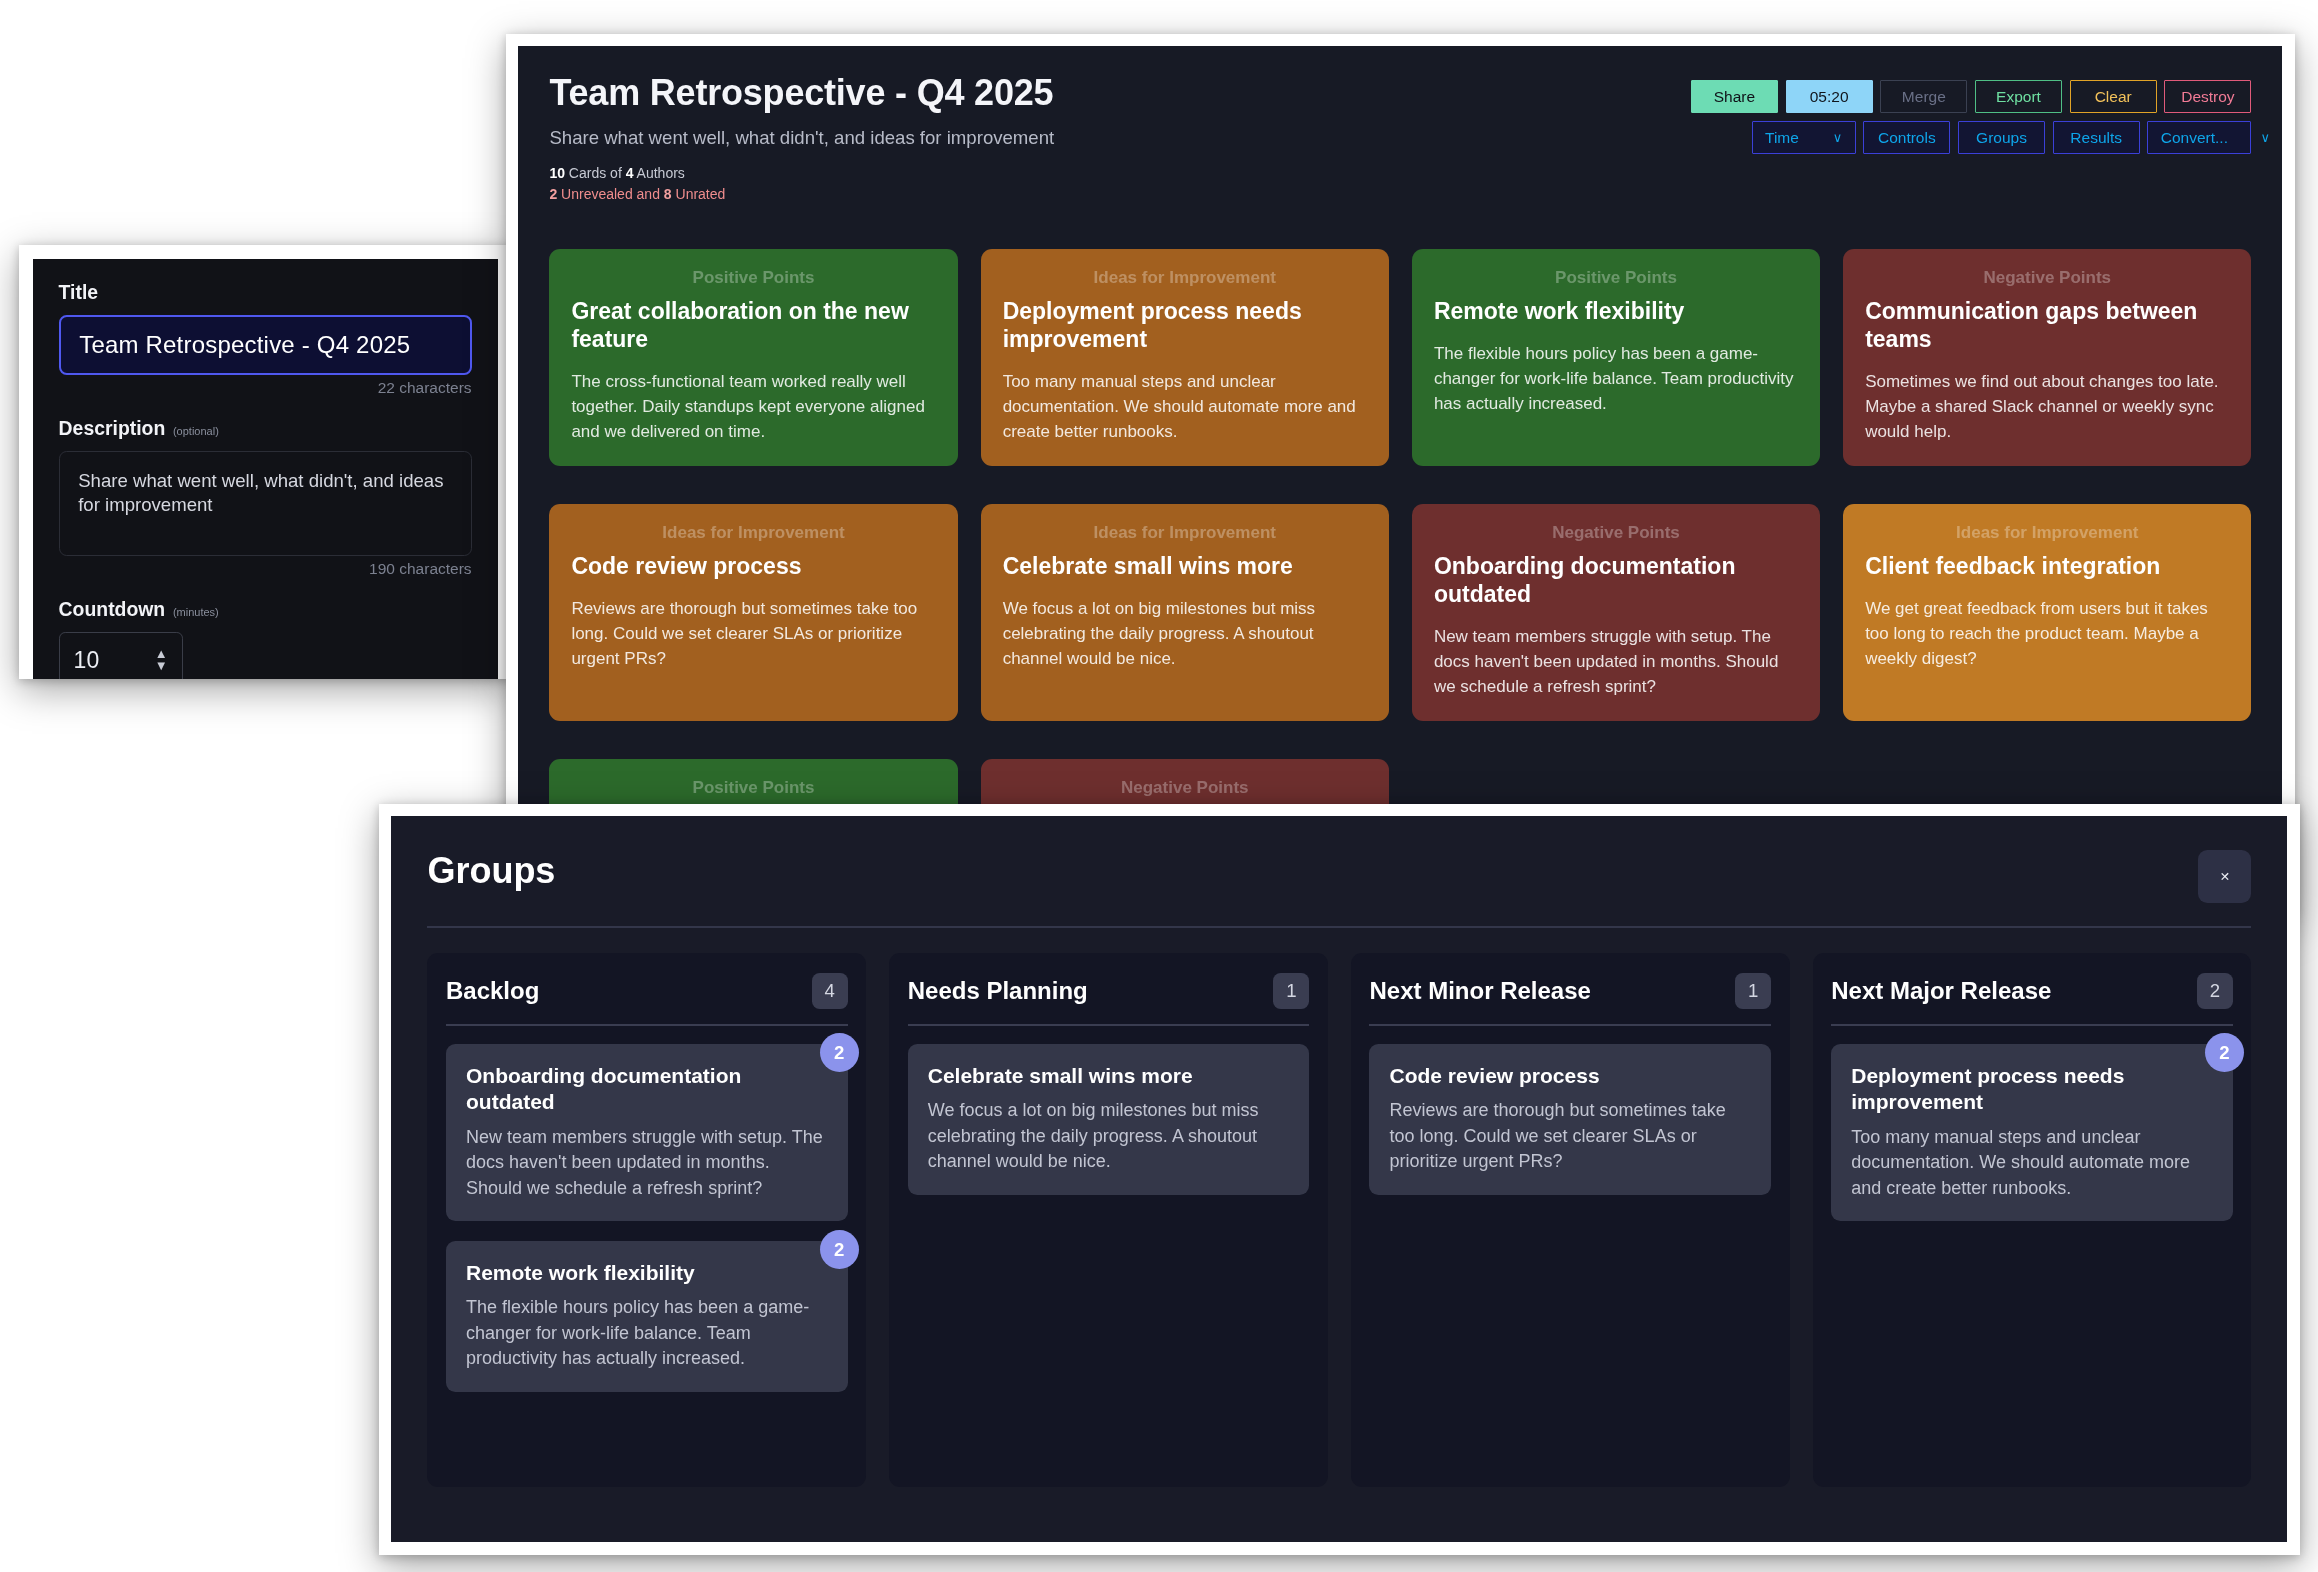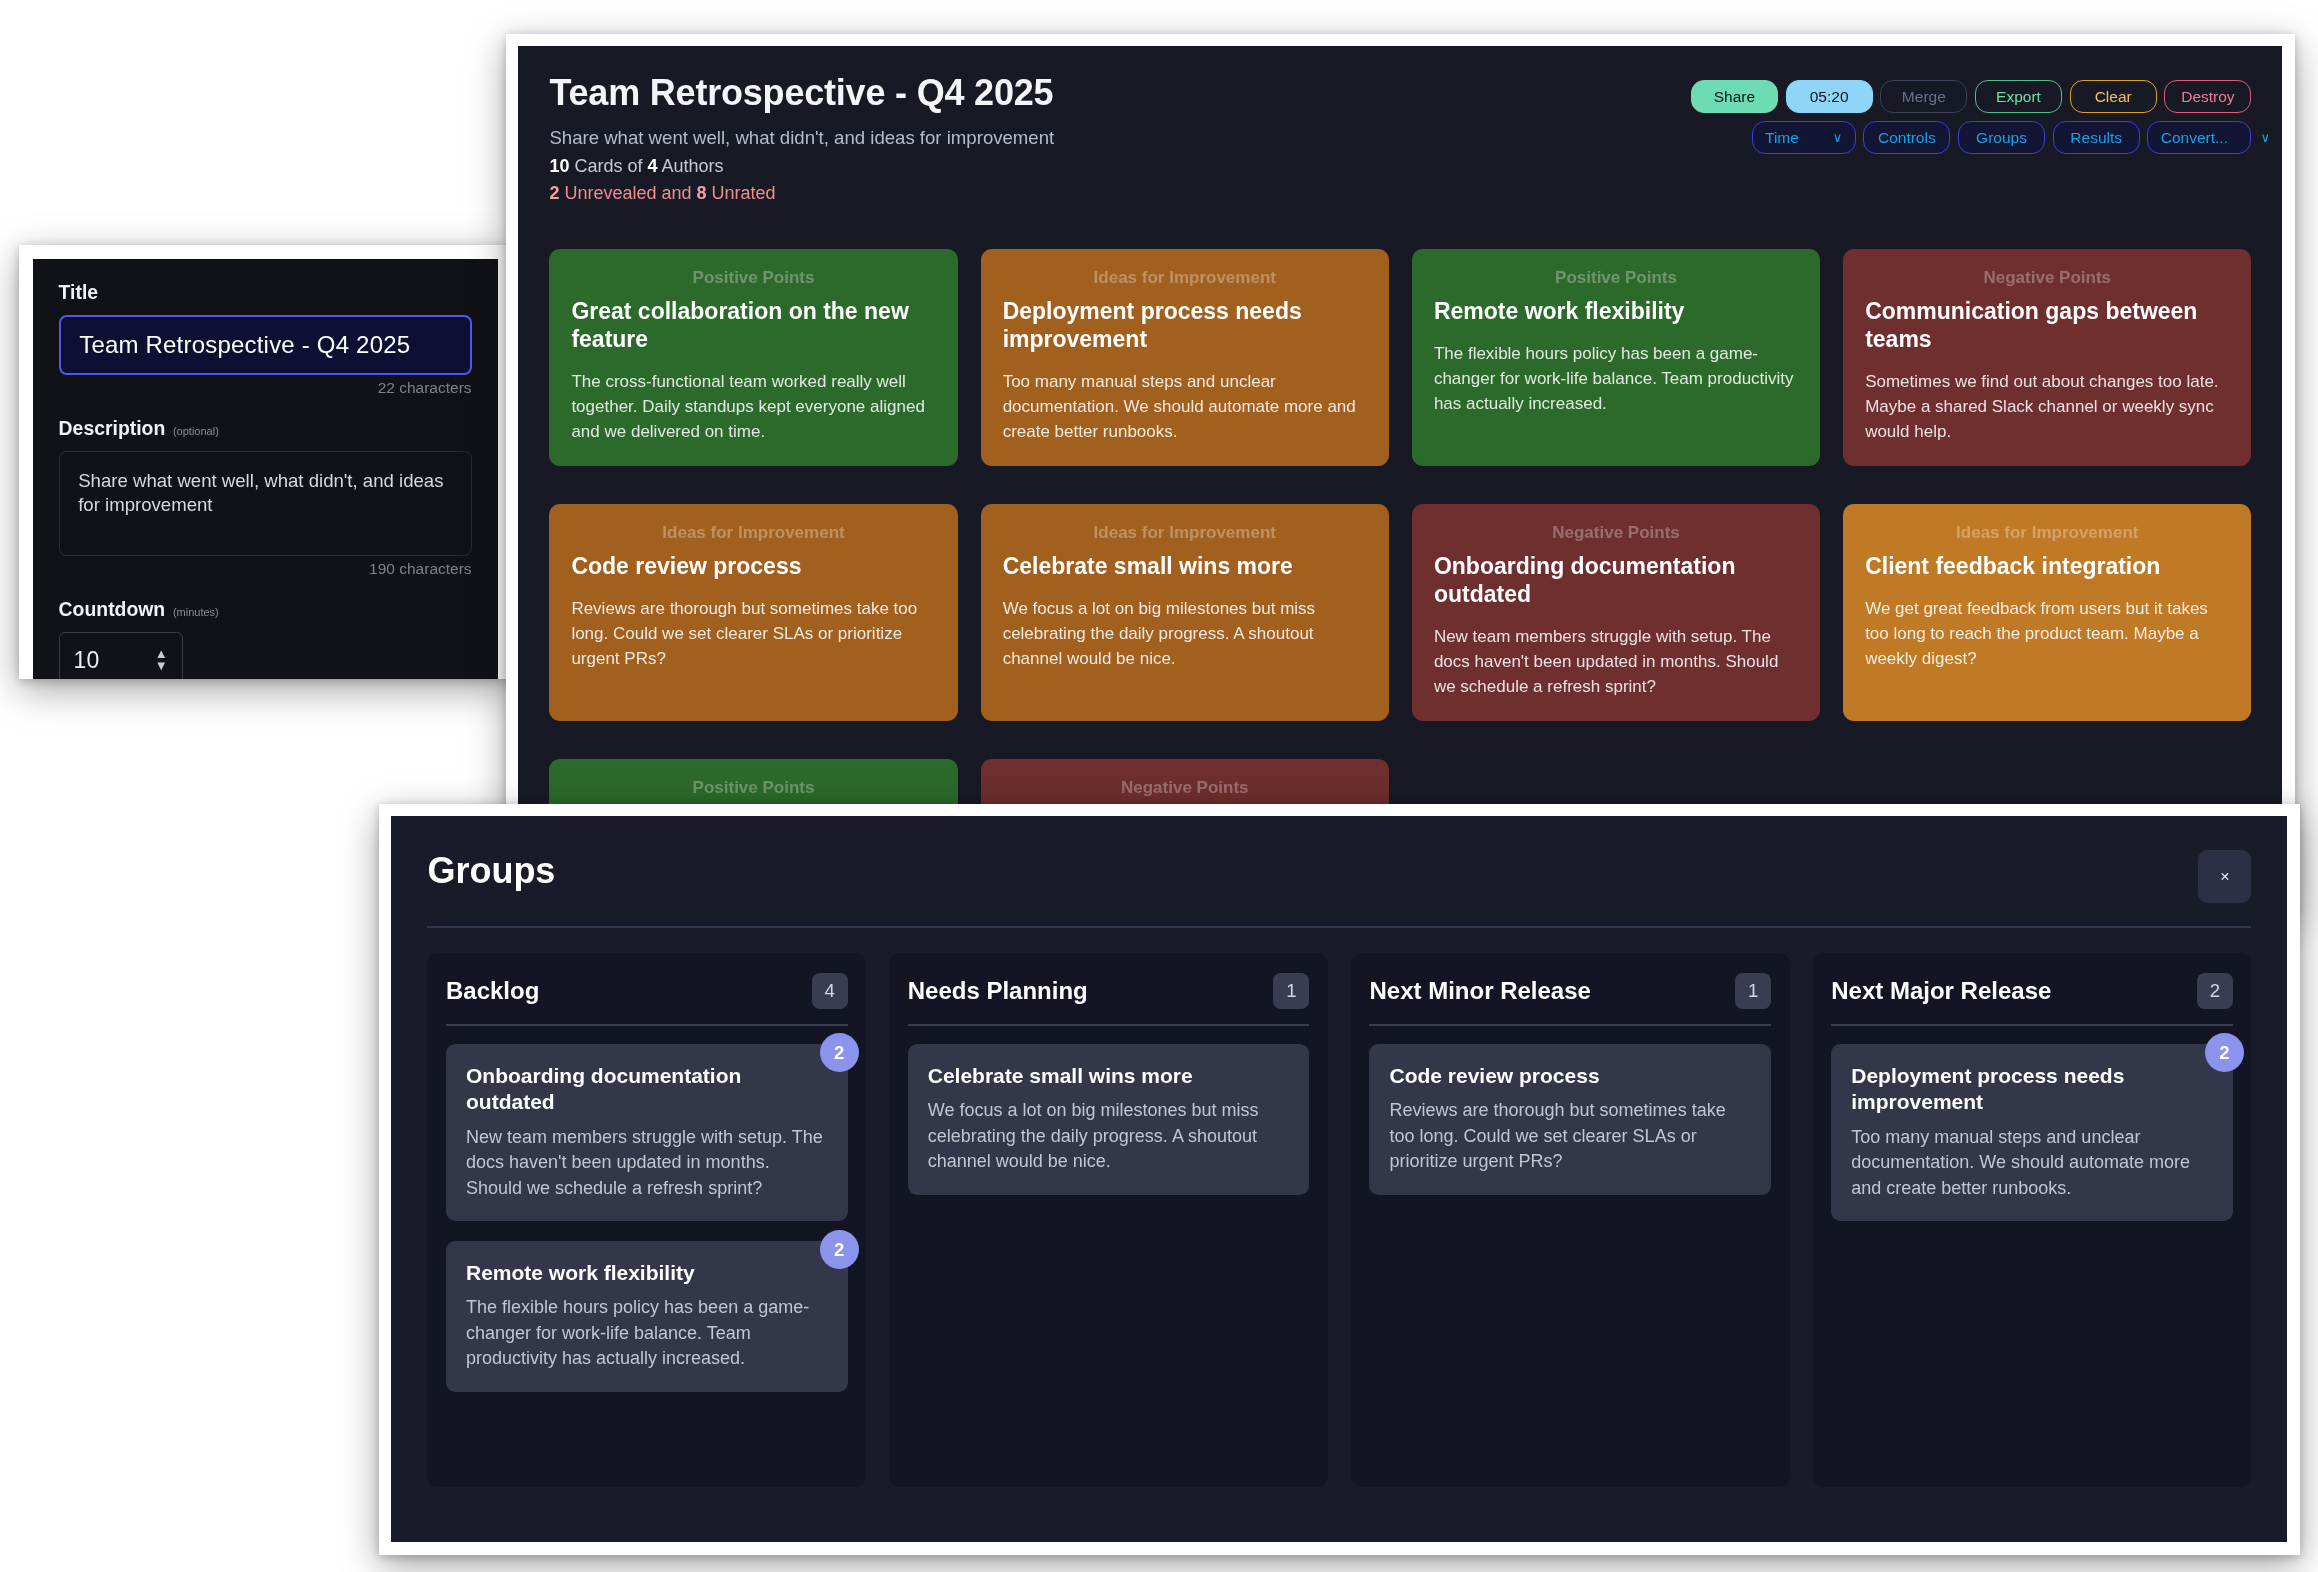--- a/index.html
+++ b/index.html
@@ -46,29 +46,29 @@
   .spin { display:flex; flex-direction:column; gap:1.5px; font-size:13px; line-height:.8; color:#c9ccd6; }
 
   
   #board-win { left: 506px; top: 34px; width: 1789px; height: 883px; padding: 12.4px; }
   #board-body {
     position:absolute; left:12.4px; top:12.4px; width: 1764px; height: 858px;
     background:#171a25; color:#e9eaf0; padding: 26px 31px;
   }
   .b-title { font-size: 36px; font-weight: 700; color:#f4f5f9; letter-spacing:-0.2px; }
   .b-sub { font-size: 18.6px; color:#b7bbc8; margin-top: 12.4px; }
-  .b-stats { font-size: 18px; color:#c7cad4; margin-top: 4px; line-height:1.5; }
+  .b-stats { font-size: 14px; color:#c7cad4; margin-top: 14px; line-height:1.5; }
   .b-stats b { color:#ffffff; }
   .b-stats .warn { color:#f08d8d; }
   .b-stats .warn b { color:#f3a0a0; }
 
   .toolbar { position:absolute; right: 31px; top: 34px; width: 620px; }
   .tb-row { display:flex; gap: 7.7px; justify-content:flex-end; margin-bottom: 7.7px; }
   .tb-btn {
-    height: 33px; min-width: 87px; border-radius: 13px;
+    height: 33px; min-width: 87px; border-radius: 1px;
     display:flex; align-items:center; justify-content:center;
     font-size: 15.5px; padding: 0 12.4px; background: transparent;
     border: 1.2px solid transparent;
   }
   .tb-btn.solid-green { background:#6ddcb4; color:#0f1218; border-color:#6ddcb4; }
   .tb-btn.solid-blue  { background:#8ed5f8; color:#10151c; border-color:#8ed5f8; }
   .tb-btn.ghost  { border-color:#3b4152; color:#6a7087; }
   .tb-btn.green  { border-color:#4fbf85; color:#6fe0a2; }
   .tb-btn.yellow { border-color:#e0a327; color:#f2c15a; }
   .tb-btn.red    { border-color:#e05a7a; color:#f27b96; }

